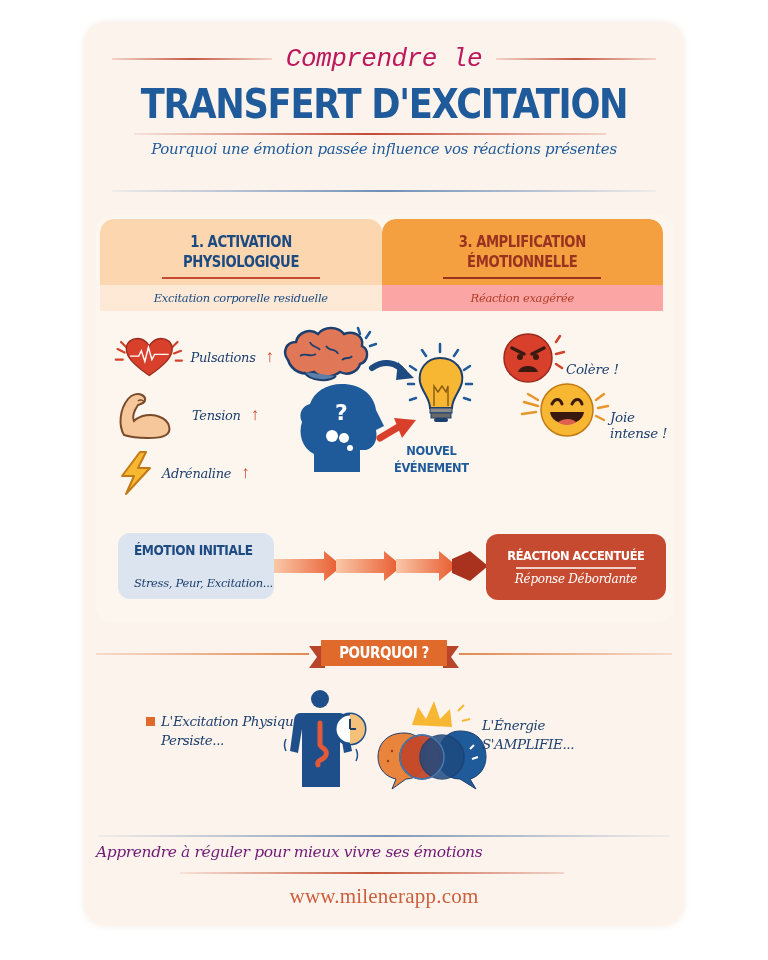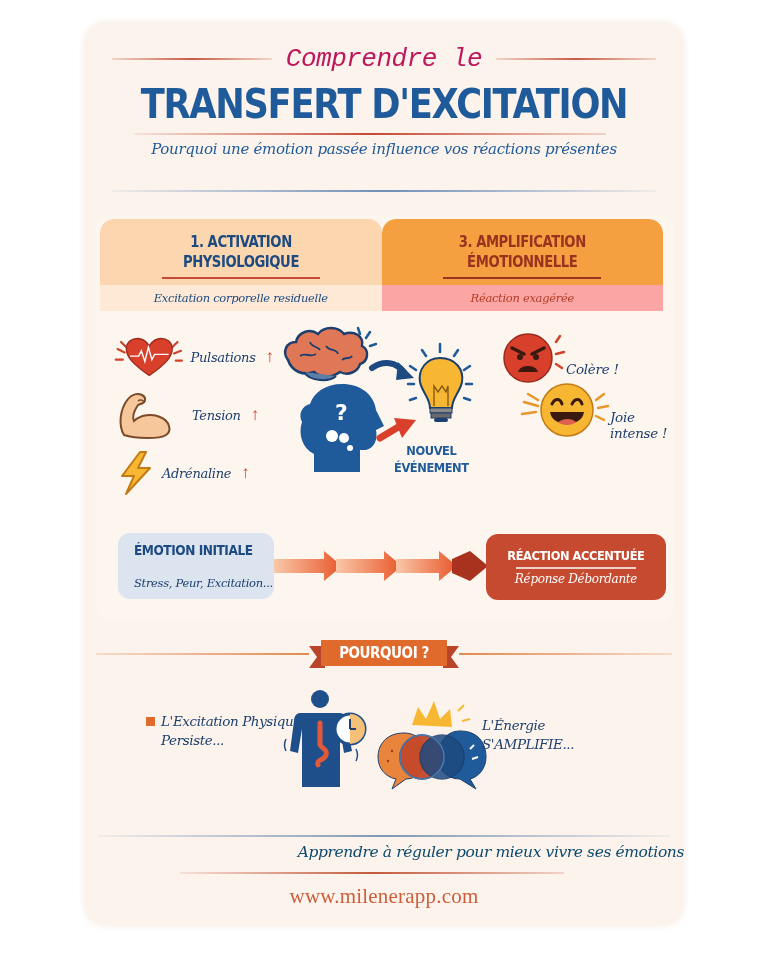--- a/index.html
+++ b/index.html
@@ -77,21 +77,21 @@
 
   .why-a { position: absolute; left: 62px; top: 690px; display: flex; gap: 6px; align-items: flex-start; }
   .bullet-sq { width: 9px; height: 9px; background: #e06a2c; margin-top: 5px; }
   .why-text { font-family: "DejaVu Serif", serif; font-style: italic; font-size: 13.5px; color: #1d3f6e; line-height: 19px; letter-spacing: -0.4px; }
   .body-fig { position: absolute; left: 198px; top: 665px; width: 90px; height: 100px; }
   .venn { position: absolute; left: 290px; top: 675px; width: 115px; height: 95px; }
   .why-b { position: absolute; left: 398px; top: 694px; }
 
   
   .foot-line { position: absolute; left: 14px; right: 14px; top: 813px; height: 2px; background: linear-gradient(90deg, rgba(31,90,154,0.05), #7f98b8, rgba(31,90,154,0.05)); }
-  .tagline { position: absolute; left: 4px; right: 0; top: 821px; text-align: right; font-family: "DejaVu Serif", serif; font-style: italic; font-size: 15.5px; color: #0c4a6e; letter-spacing: -0.4px; }
+  .tagline { position: absolute; left: 12px; right: 0; top: 821px; text-align: left; font-family: "DejaVu Serif", serif; font-style: italic; font-size: 15.5px; color: #701a75; letter-spacing: -0.4px; }
   .tag-line { position: absolute; left: 96px; right: 120px; top: 850px; height: 2px; background: linear-gradient(90deg, rgba(196,74,52,0.1), #c4583c, rgba(196,74,52,0.2)); }
   .website { position: absolute; left: 0; right: 0; top: 862px; text-align: center; font-family: Liberation Serif, serif; font-size: 21px; color: #cc5e3c; letter-spacing: 0.2px; }
 </style>
 </head>
 <body>
 
 <div class="card">
 
   <div class="kicker-row">
     <div class="kicker-line"></div>

